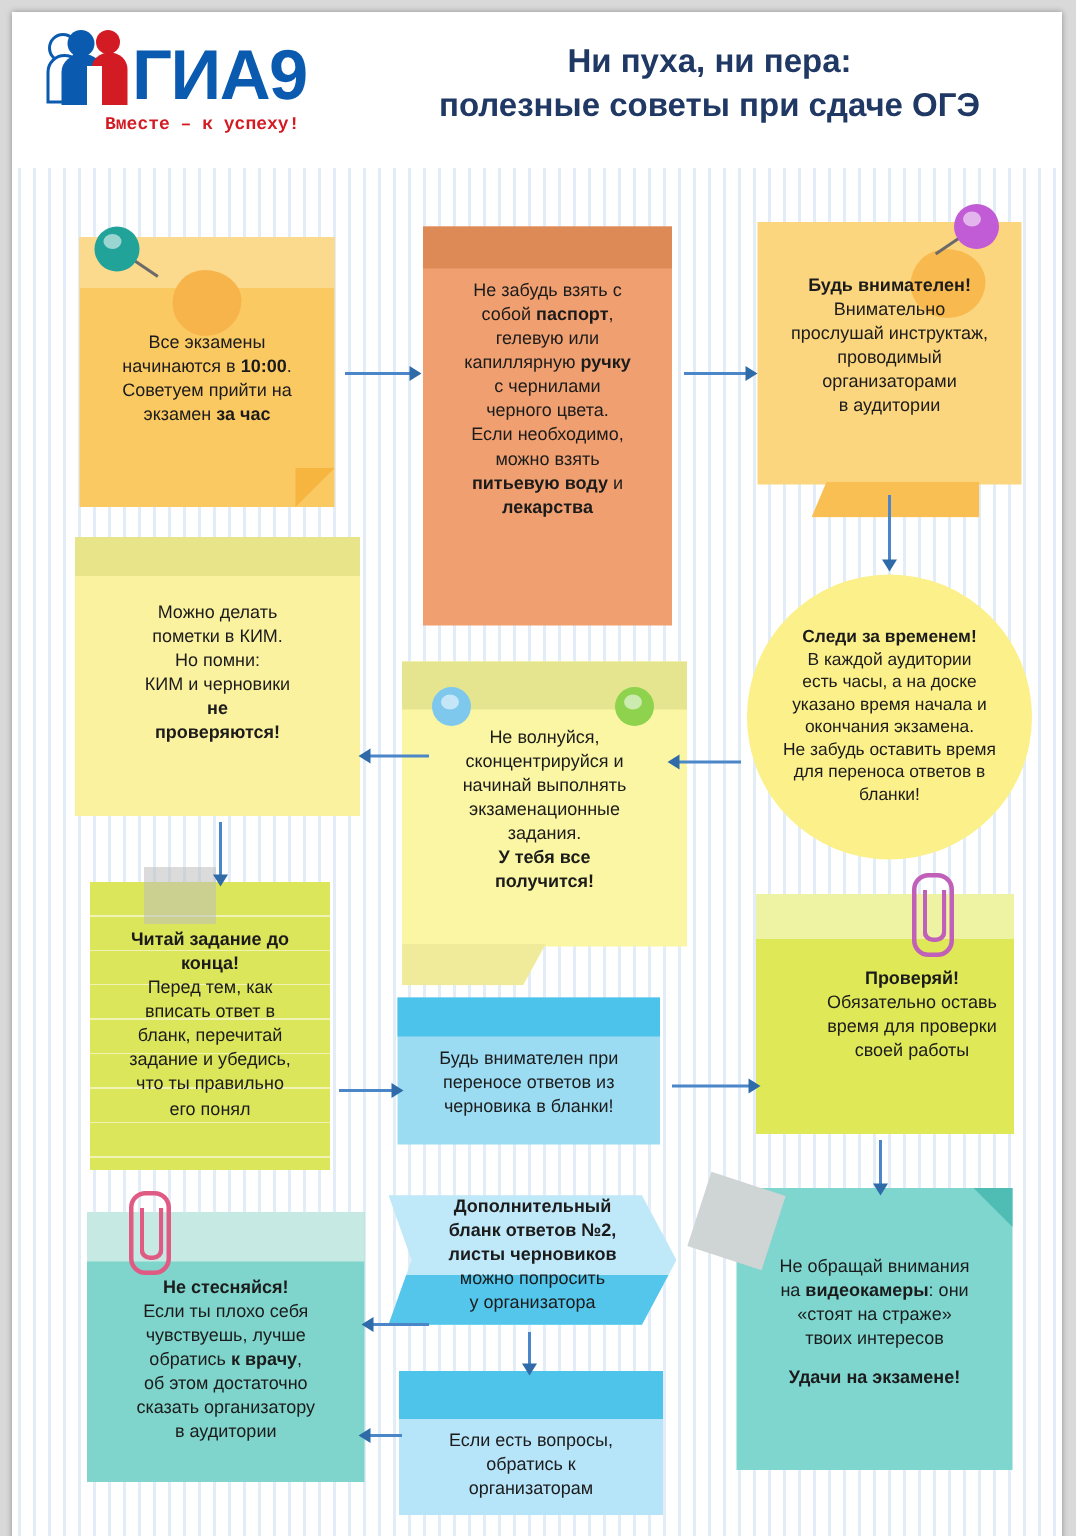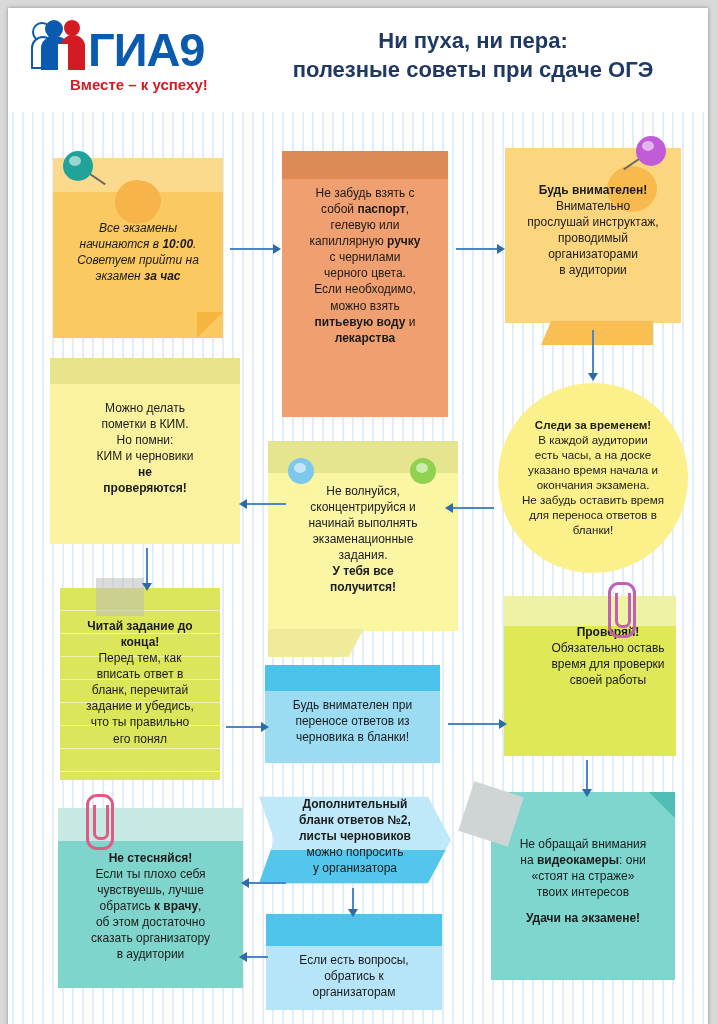--- a/index.html
+++ b/index.html
@@ -27,22 +27,22 @@
   
   #logo{position:absolute;left:18px;top:4px;width:215px;height:96px;}
   .logo-title{
     position:absolute;left:62px;top:10px;
     font-family:"Liberation Sans",sans-serif;
     font-weight:bold;font-size:47px;letter-spacing:-1px;
     color:#0a5bb0;
   }
   .logo-sub{
     position:absolute;left:44px;top:64px;
-    font-family:Liberation Sans, sans-serif;
-    font-weight:bold;font-size:15px;color:#d31b23;
+    font-family:Liberation Mono, monospace;
+    font-weight:bold;font-size:12px;color:#d31b23;
     white-space:nowrap;
   }
   .logo-mark{position:absolute;left:2px;top:6px;width:62px;height:58px;}
   
   #title{
     position:absolute;left:240px;top:18px;width:450px;
     text-align:center;
     font-family:"Liberation Sans",sans-serif;
     font-weight:bold;font-size:22px;line-height:1.32;
     color:#1f3864;
@@ -56,21 +56,21 @@
     color:#1b1b1b;
     font-size:12px;line-height:1.34;
   }
   .note b{font-weight:bold;}
   .band{position:absolute;left:0;top:0;width:100%;z-index:1;}
   
   #n1{left:45px;top:150px;width:170px;height:180px;background:#fbc962;}
   #n1 .band{height:34px;background:#fbd98d;}
   #n1 .blob{position:absolute;z-index:2;left:62px;top:22px;width:46px;height:44px;
     background:#f7b44b;border-radius:46% 54% 52% 48%/50% 46% 54% 50%;}
-  #n1 .txt{padding:62px 22px 0;font-style:italic;}
+  #n1 .txt{padding:62px 22px 0;}
   #n1 .fold{position:absolute;right:0;bottom:0;width:0;height:0;z-index:4;
     border-left:26px solid #f5b53f;border-bottom:26px solid transparent;}
   
   #n2{left:274px;top:143px;width:166px;height:266px;background:#f0a070;}
   #n2 .band{height:28px;background:#de8a57;}
   #n2 .txt{padding:34px 11px 0;}
   
   #n3{left:497px;top:140px;width:176px;height:175px;background:#fcd67e;}
   #n3 .blob{position:absolute;z-index:2;left:102px;top:18px;width:50px;height:46px;
     background:#f8b94e;border-radius:48% 52% 50% 50%/52% 48% 52% 48%;}
@@ -99,21 +99,21 @@
   #n7 .tape{position:absolute;z-index:2;left:36px;top:-10px;width:48px;height:38px;
     background:rgba(190,190,190,.55);}
   #n7 .txt{padding:30px 8px 0;font-size:12px;}
   
   #n8{left:496px;top:588px;width:172px;height:160px;background:#dfe857;}
   #n8 .band{height:30px;background:#eef3a3;}
   #n8 .clip{position:absolute;z-index:5;left:104px;top:-14px;width:22px;height:50px;
     border:3px solid #c060b8;border-radius:11px;background:transparent;}
   #n8 .clip:after{content:"";position:absolute;left:4px;top:8px;width:10px;height:32px;
     border:3px solid #c060b8;border-top:none;border-radius:0 0 7px 7px;}
-  #n8 .txt{padding:28px 10px 0;margin-left:36px;}
+  #n8 .txt{padding:48px 10px 0;margin-left:36px;}
   
   #n9{left:257px;top:657px;width:175px;height:98px;background:#9cdcf3;}
   #n9 .band{height:26px;background:#4cc3ea;}
   #n9 .txt{padding:32px 8px 0;}
   
   #n10{left:251px;top:772px;width:192px;height:120px;background:#bfe8f8;
     clip-path:polygon(0 14%,88% 14%,100% 50%,88% 86%,0 86%,8% 50%);}
   #n10 .deco{position:absolute;z-index:1;left:0;top:58%;width:100%;height:42%;
     background:#54c6ec;}
   #n10 .txt{padding:16px 22px 0;}

